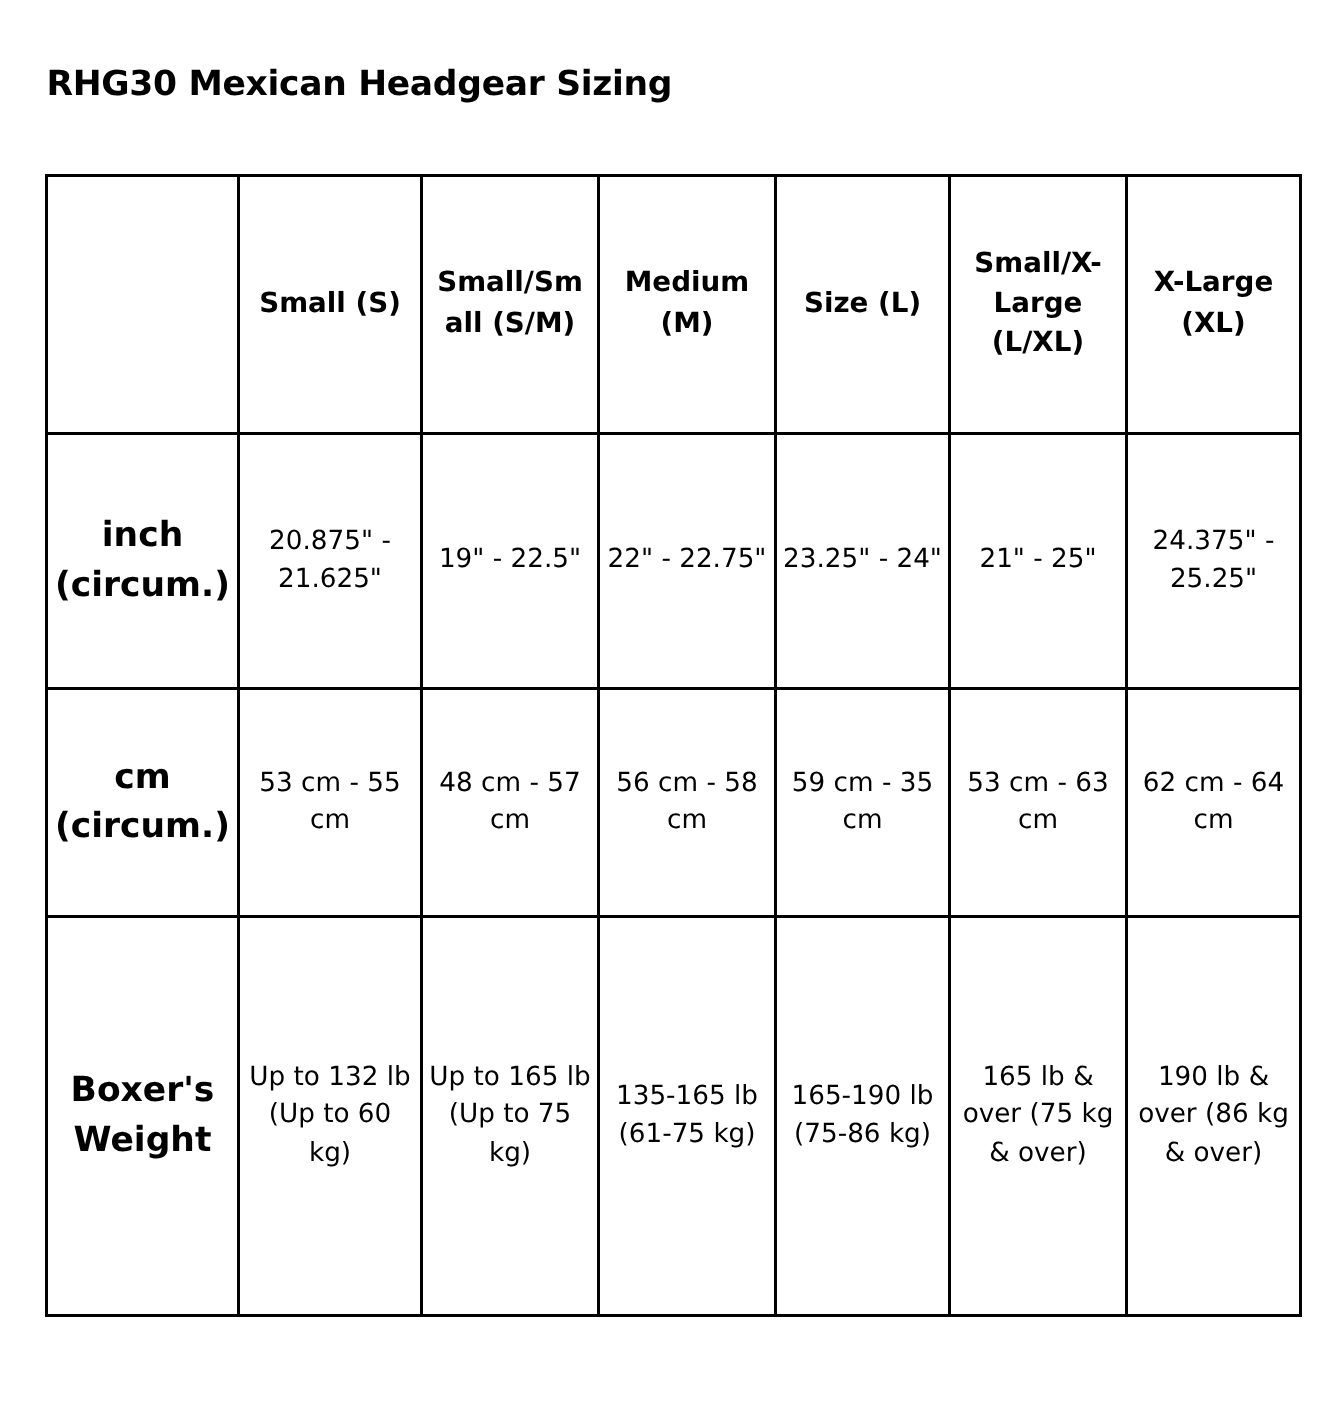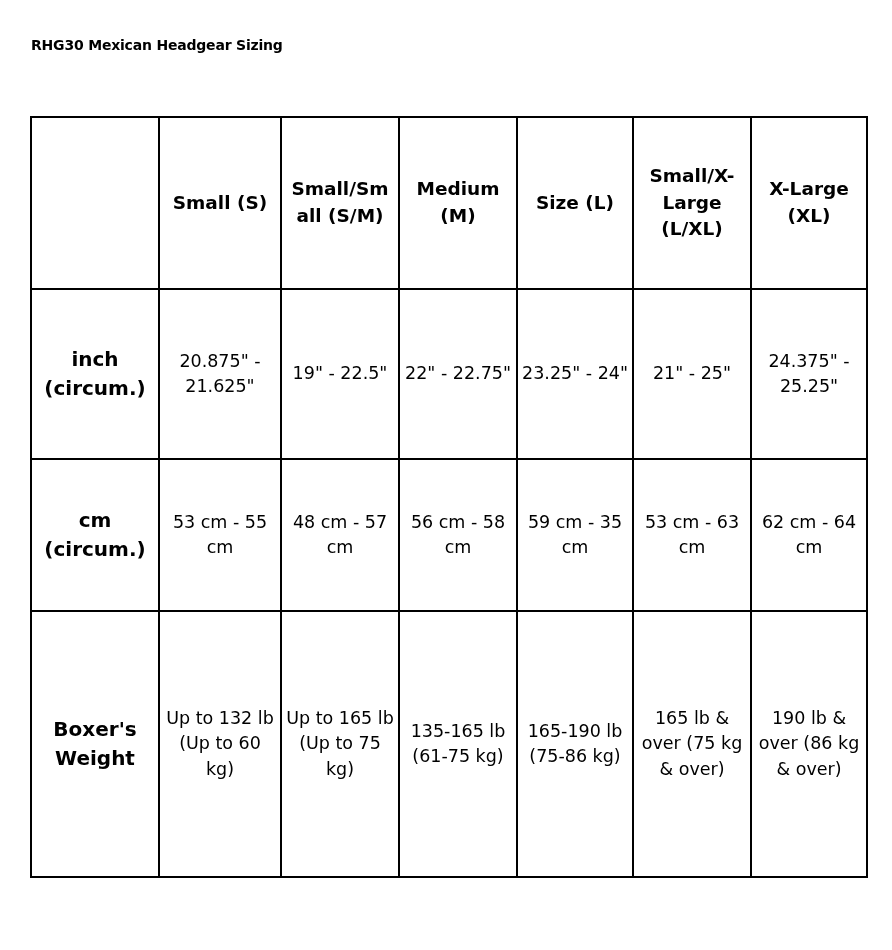--- a/index.html
+++ b/index.html
@@ -17,21 +17,21 @@
   .page {
     position: relative;
     width: 892px;
     height: 950px;
     box-sizing: border-box;
   }
   .title {
     position: absolute;
     left: 31px;
     top: 28px;
-    font-size: 14px;
+    font-size: 23px;
     font-weight: bold;
     letter-spacing: -0.2px;
     white-space: nowrap;
   }
   .table-wrap {
     position: absolute;
     left: 30px;
     top: 116px;
     width: 836px;
   }
@@ -53,21 +53,21 @@
   table.sizing thead th {
     font-weight: bold;
     font-size: 18.5px;
     height: 150px;
   }
   table.sizing thead th.corner {
     border-top: 2px solid #000000;
   }
   table.sizing tbody th.rowhead {
     font-weight: bold;
-    font-size: 20px;
+    font-size: 23px;
   }
   col.c0 { width: 128px; }
   col.c1 { width: 122px; }
   col.c2 { width: 118px; }
   col.c3 { width: 118px; }
   col.c4 { width: 116px; }
   col.c5 { width: 118px; }
   col.c6 { width: 116px; }
   tr.r-inch td, tr.r-inch th { height: 148px; }
   tr.r-cm td, tr.r-cm th { height: 130px; text-align: center; }

